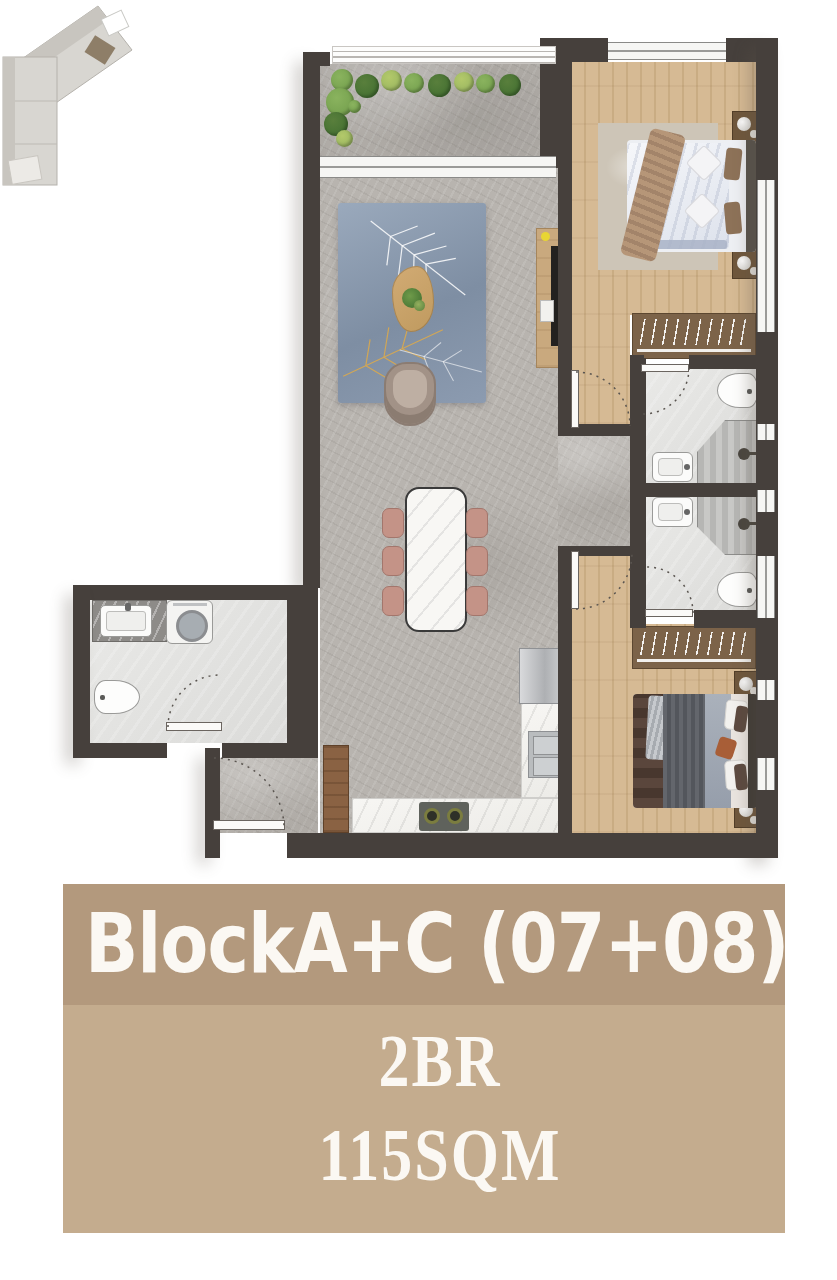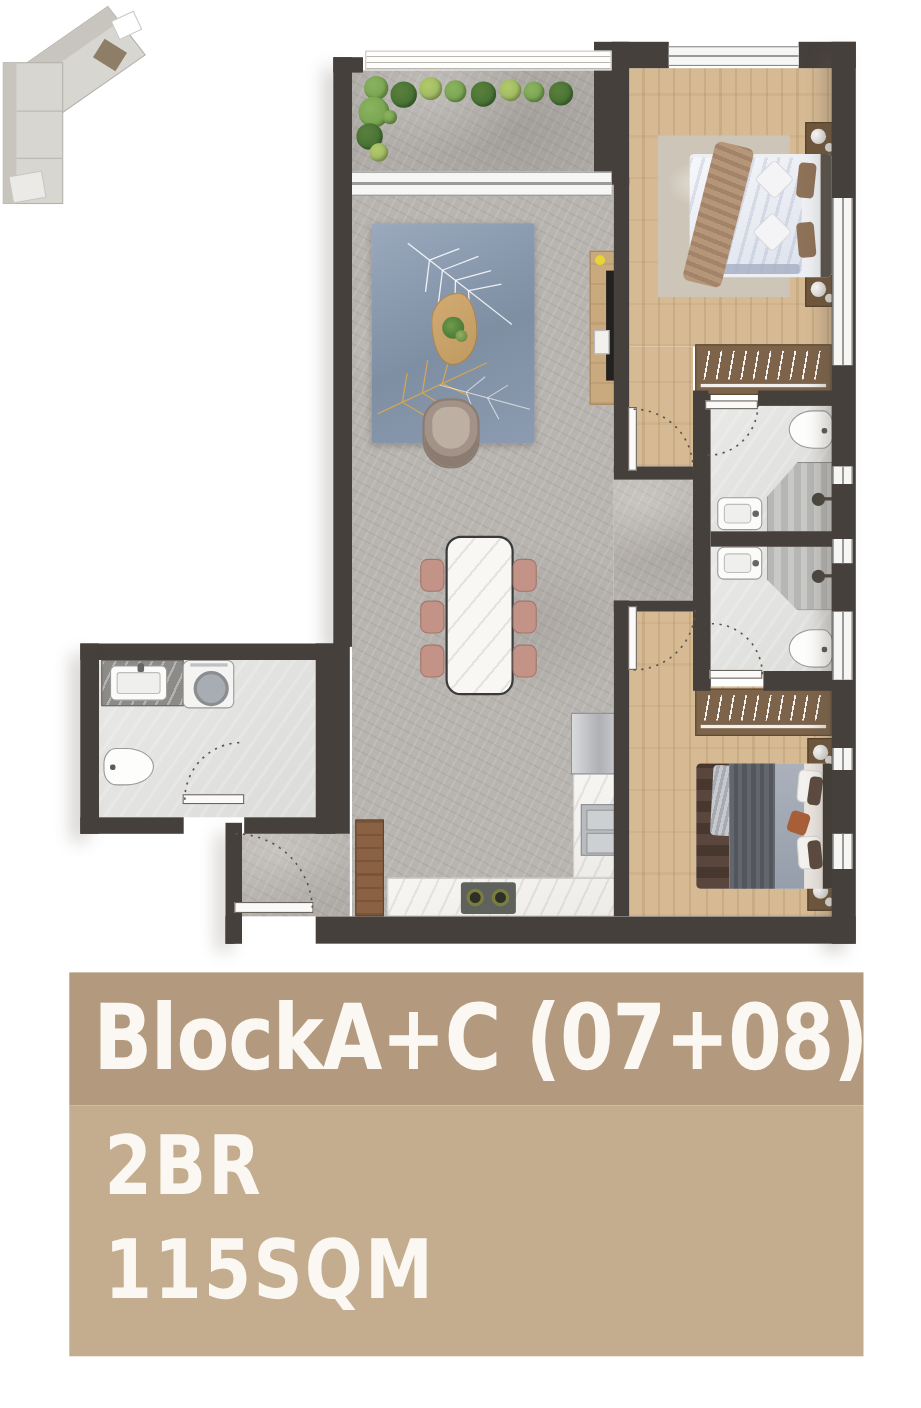--- a/index.html
+++ b/index.html
@@ -216,24 +216,24 @@
   
   #d-bed1{left:571px;top:370px;width:8px;height:58px;}
   #d-bed2{left:571px;top:551px;width:8px;height:58px;}
   #d-bath1{left:641px;top:364px;width:48px;height:8px;}
   #d-bath2{left:645px;top:609px;width:48px;height:8px;}
   #d-wc{left:166px;top:722px;width:56px;height:9px;}
   #d-entry{left:213px;top:820px;width:72px;height:10px;}
   #arcs{left:0;top:0;}
 
   
-  #panel{left:63px;top:884px;width:722px;height:317px;}
+  #panel{left:63px;top:884px;width:722px;height:317px;text-align:center;}
   #panel-header{left:0;top:0;width:722px;height:121px;display:flex;align-items:center;padding-left:22px;
     background:var(--header-bg,#b3997d);}
-  #panel-body{left:0;top:121px;width:722px;height:228px;padding:14px 0 0 32px;background:var(--body-bg,#c4ac8e);}
+  #panel-body{left:0;top:121px;width:722px;height:228px;padding:14px 0 0 32px;background:var(--body-bg,#c4ac8e);font-family:Liberation Serif, serif;}
   .t1{position:static !important;display:inline-block;font-weight:700;font-size:70px;letter-spacing:-1px;
     color:var(--panel-text,#fbf8f3);transform:scaleY(1.18);transform-origin:0 60%;white-space:nowrap;}
   .t2{position:static !important;display:block;font-weight:700;font-size:62px;letter-spacing:2px;
     color:var(--panel-text,#fbf8f3);line-height:94px;transform:scaleY(1.2);transform-origin:0 80%;}
 </style>
 </head>
 <body>
 
 <div class="stage">
 

